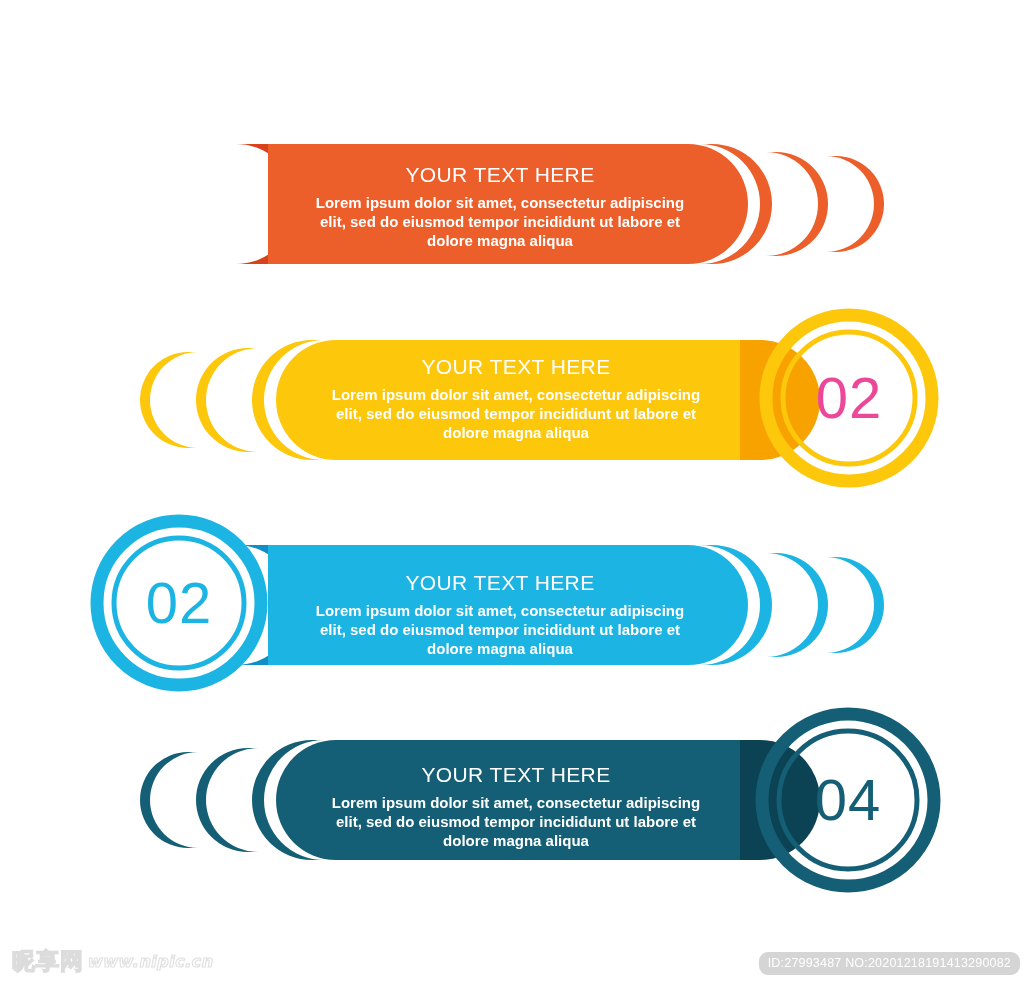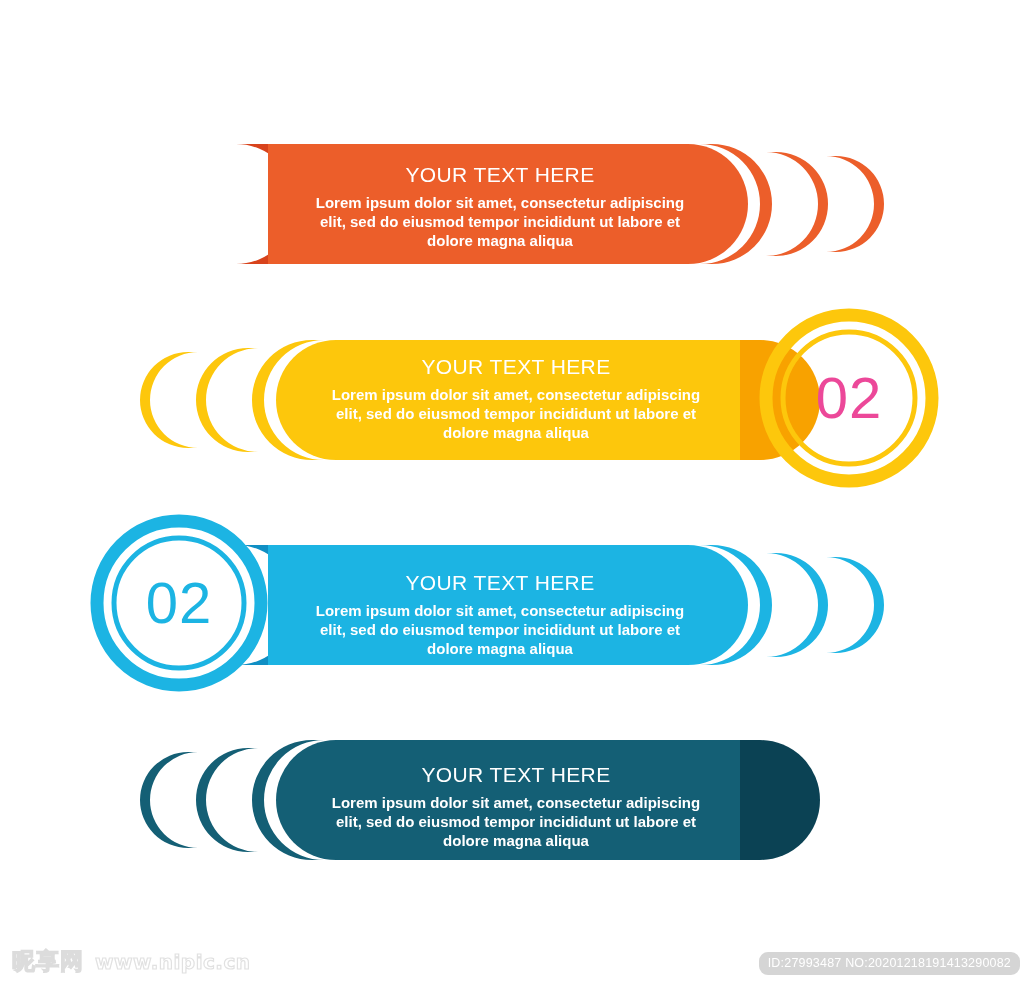--- a/index.html
+++ b/index.html
@@ -76,33 +76,33 @@
   .circle-4{ left:752px; top:0px;  width:192px; height:200px; }
 
   
   #footer{
     position:absolute; left:0; top:940px;
     width:1024px; height:49px;
     background:#ffffff;
   }
   #wm-logo{
     position:absolute; left:12px; top:10px;
-    display:flex; align-items:center; gap:11px;
+    display:flex; align-items:center; gap:4px;
     opacity:.85;
   }
   #wm-logo .cjk{
     font-size:23px; font-weight:700;
     color:transparent;
     -webkit-text-stroke:1.4px #d6d6d6;
     letter-spacing:1px;
     font-family:"DejaVu Sans", sans-serif;
     line-height:1;
   }
   #wm-logo .url{
-    font-size:20px; font-weight:700; 
+    font-size:16px; font-weight:700; font-style:italic;
     color:transparent;
     -webkit-text-stroke:1.2px #dcdcdc;
     letter-spacing:.5px;
     line-height:1;
     font-family:"DejaVu Sans", sans-serif;
   }
   #wm-id{
     position:absolute; right:4px; top:12px;
     background:#d5d5d5;
     color:#ffffff;
@@ -221,20 +221,27 @@
 
     <div class="copy copy-4">
       <div class="title">YOUR TEXT HERE</div>
       <div class="body">
         <div>Lorem ipsum dolor sit amet, consectetur adipiscing</div>
         <div>elit, sed do eiusmod tempor incididunt ut labore et</div>
         <div>dolore magna aliqua</div>
       </div>
     </div>
 
+    <div class="circle circle-4">
+      <svg width="192" height="200" viewBox="0 0 192 200">
+        <circle cx="96" cy="100" r="86" fill="none" stroke="#145F75" stroke-width="13"></circle>
+        <circle cx="96" cy="100" r="69" fill="none" stroke="#145F75" stroke-width="5"></circle>
+      </svg>
+      <div class="num" style="color:#145F75">04</div>
+    </div>
   </div>
 
 </div>
 
 <div id="footer">
   <div id="wm-logo">
     <span class="cjk">昵享网</span>
     <span class="url">www.nipic.cn</span>
   </div>
   <div id="wm-id">ID:27993487 NO:20201218191413290082</div>

